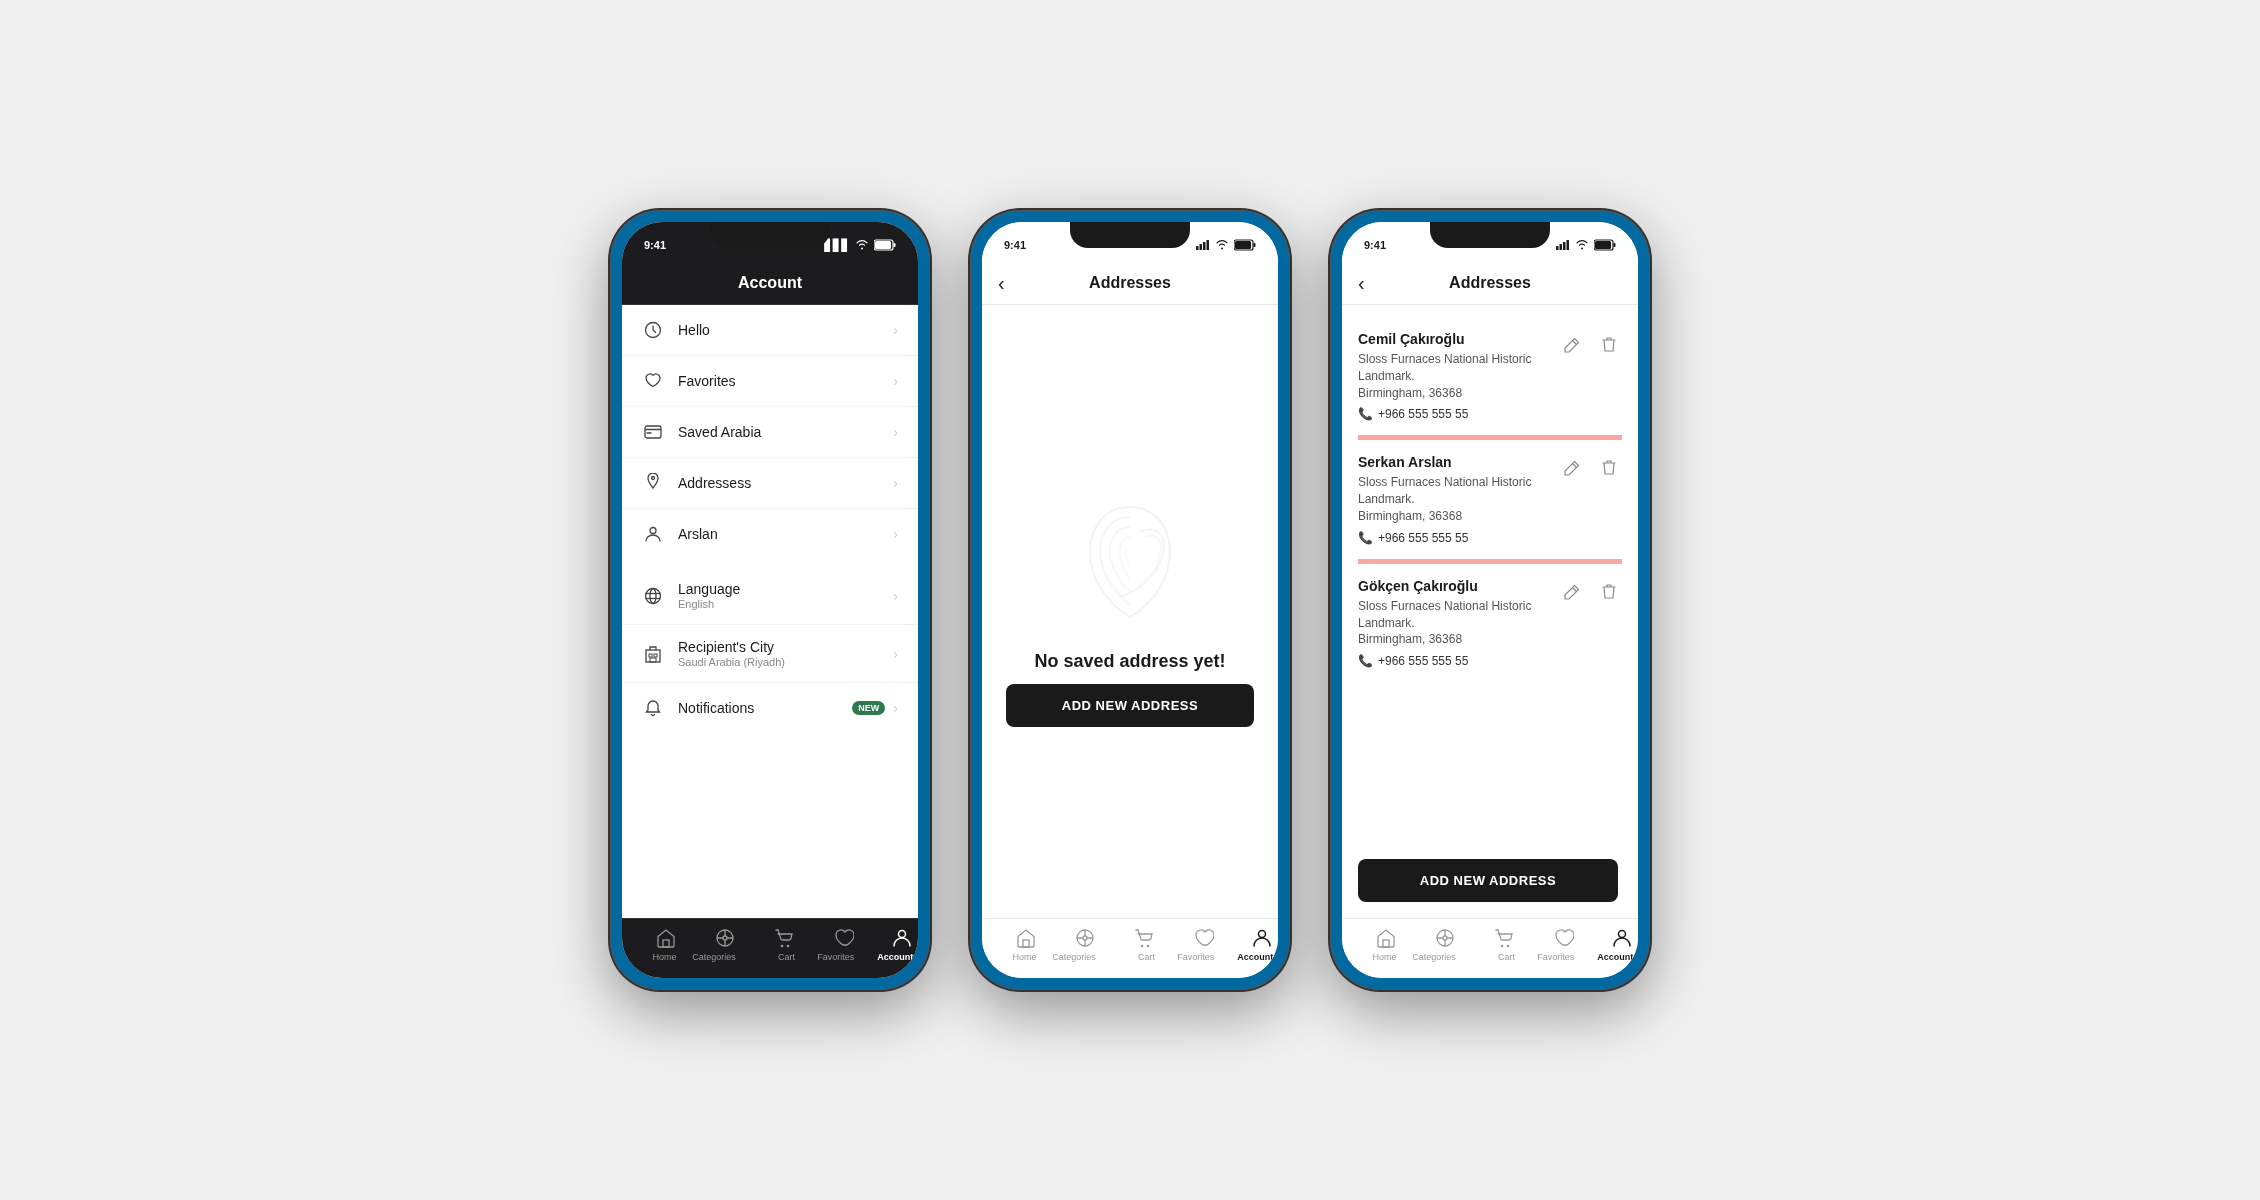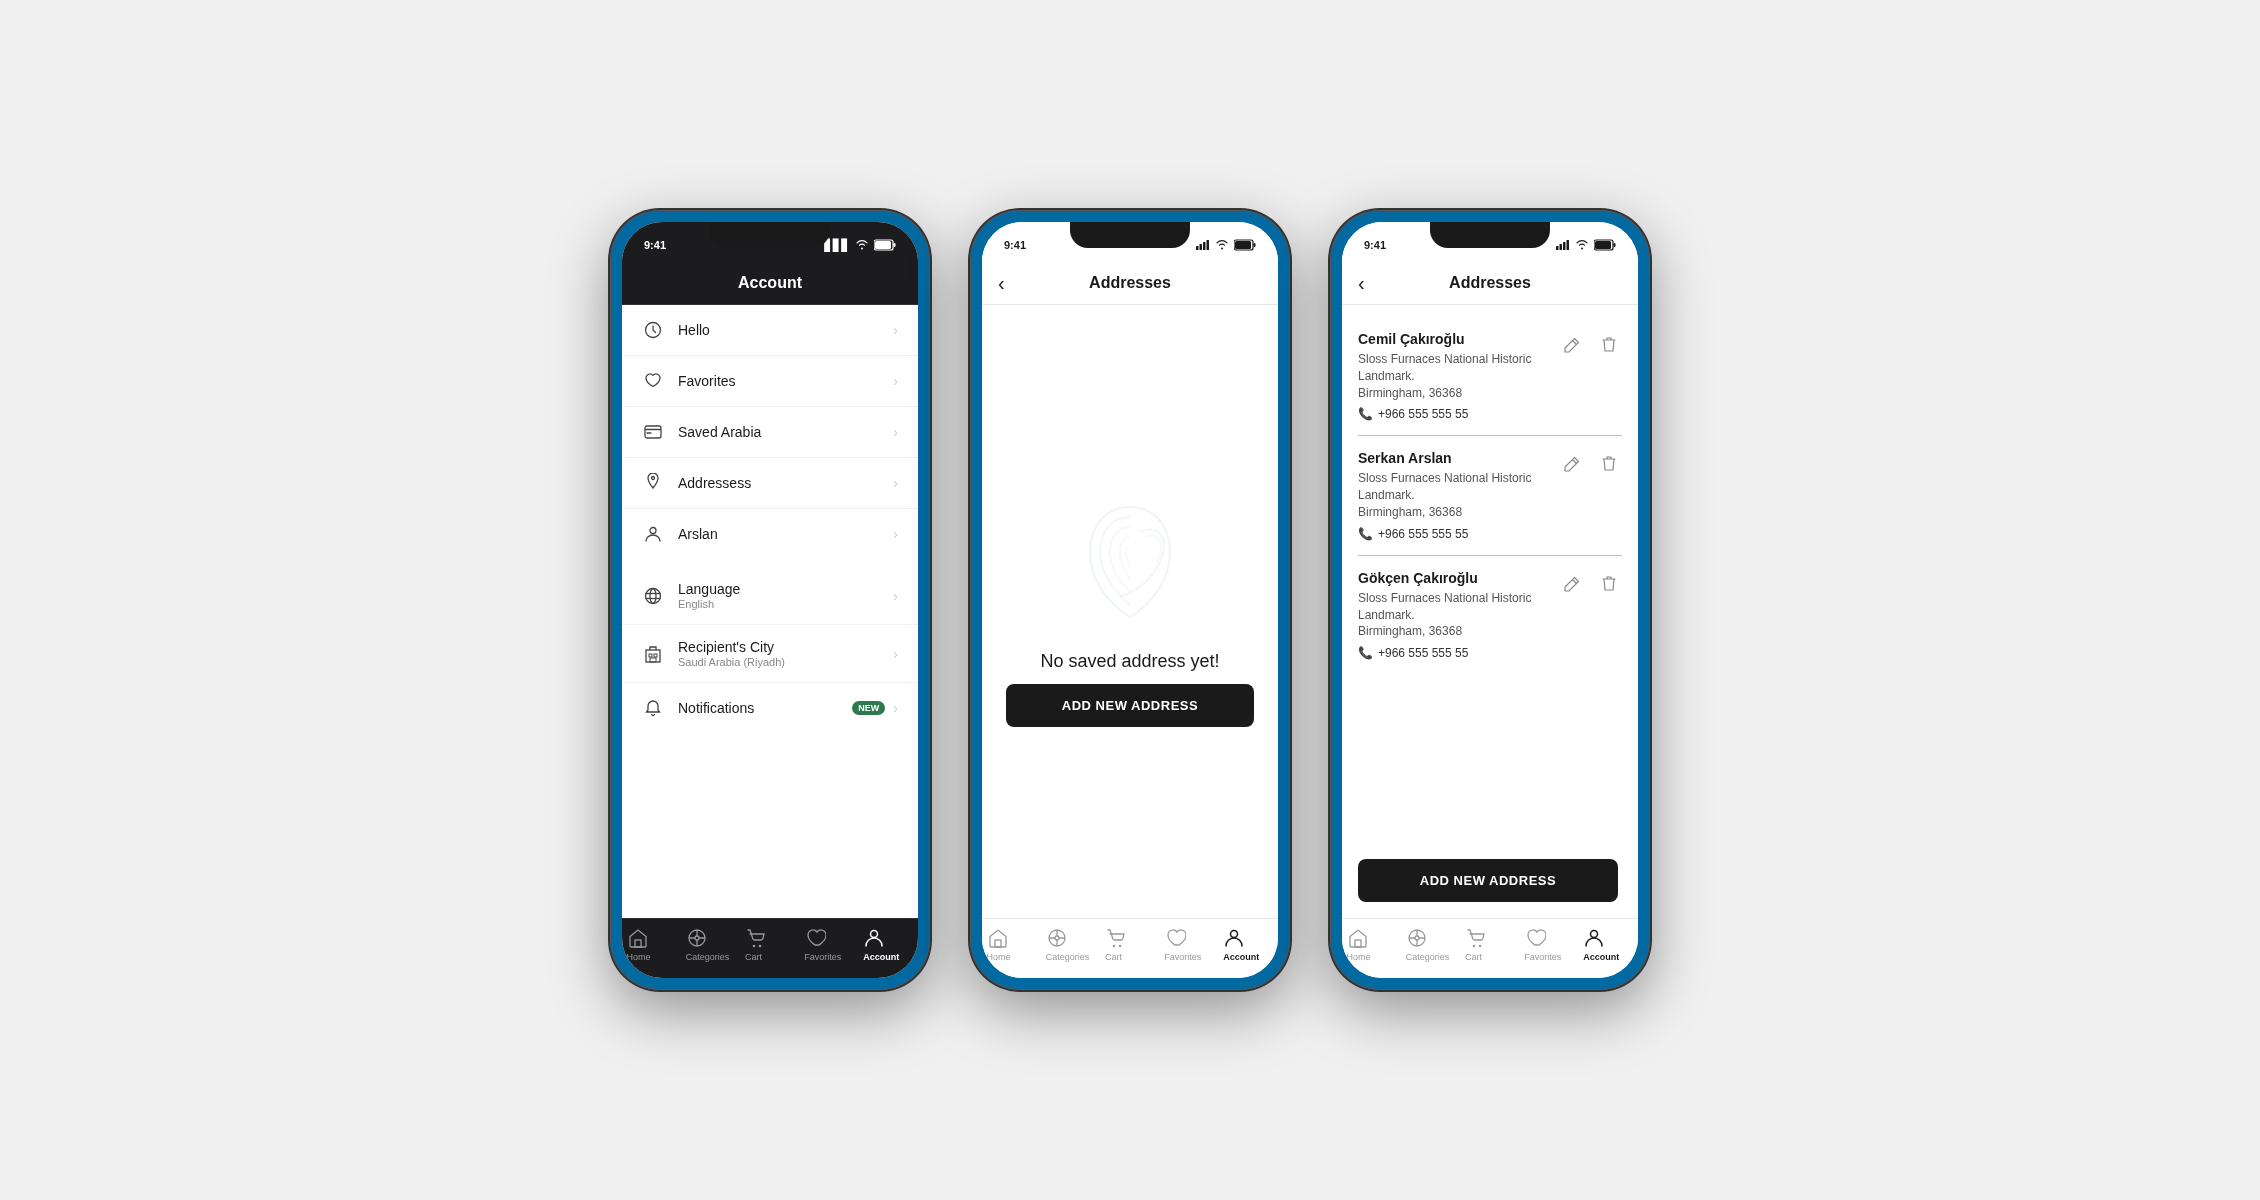--- a/index.html
+++ b/index.html
@@ -183,21 +183,21 @@
       background: #fff;
       flex-shrink: 0;
     }
     .phone-dark .bottom-nav {
       background: #1c1c1e;
       border-top: 1px solid #333;
     }
     .nav-item {
       display: flex;
       flex-direction: column;
-      align-items: flex-start;
+      align-items: flex-end;
       gap: 3px;
       cursor: pointer;
       min-width: 50px;
     }
     .nav-item-icon {
       font-size: 20px;
       color: #999;
     }
     .nav-item-icon.active { color: #1a1a1a; }
     .phone-dark .nav-item-icon.active { color: #fff; }
@@ -218,21 +218,21 @@
       padding: 30px 24px;
       text-align: center;
     }
     .empty-icon-wrap {
       position: relative;
       margin-bottom: 24px;
       opacity: 0.15;
     }
     .empty-state-title {
       font-size: 18px;
-      font-weight: 400;
+      font-weight: 700;
       color: #1a1a1a;
       margin-bottom: 12px;
     }
     .empty-state-desc {
       font-size: 13px;
       color: #666;
       line-height: 1.5;
       margin-bottom: 28px;
     }
     .btn-add {
@@ -252,21 +252,21 @@
     
     .address-list {
       flex: 1;
       overflow-y: auto;
       padding: 12px 16px;
       background: #fff;
     }
     .address-list::-webkit-scrollbar { display: none; }
     .address-card {
       padding: 14px 0;
-      border-bottom: 1px solid #fca5a5;
+      border-bottom: 5px solid #fca5a5;
       position: relative;
     }
     .address-card:last-child { border-bottom: none; }
     .address-name {
       font-size: 14px;
       font-weight: 700;
       color: #1a1a1a;
       margin-bottom: 4px;
       padding-right: 60px;
     }

